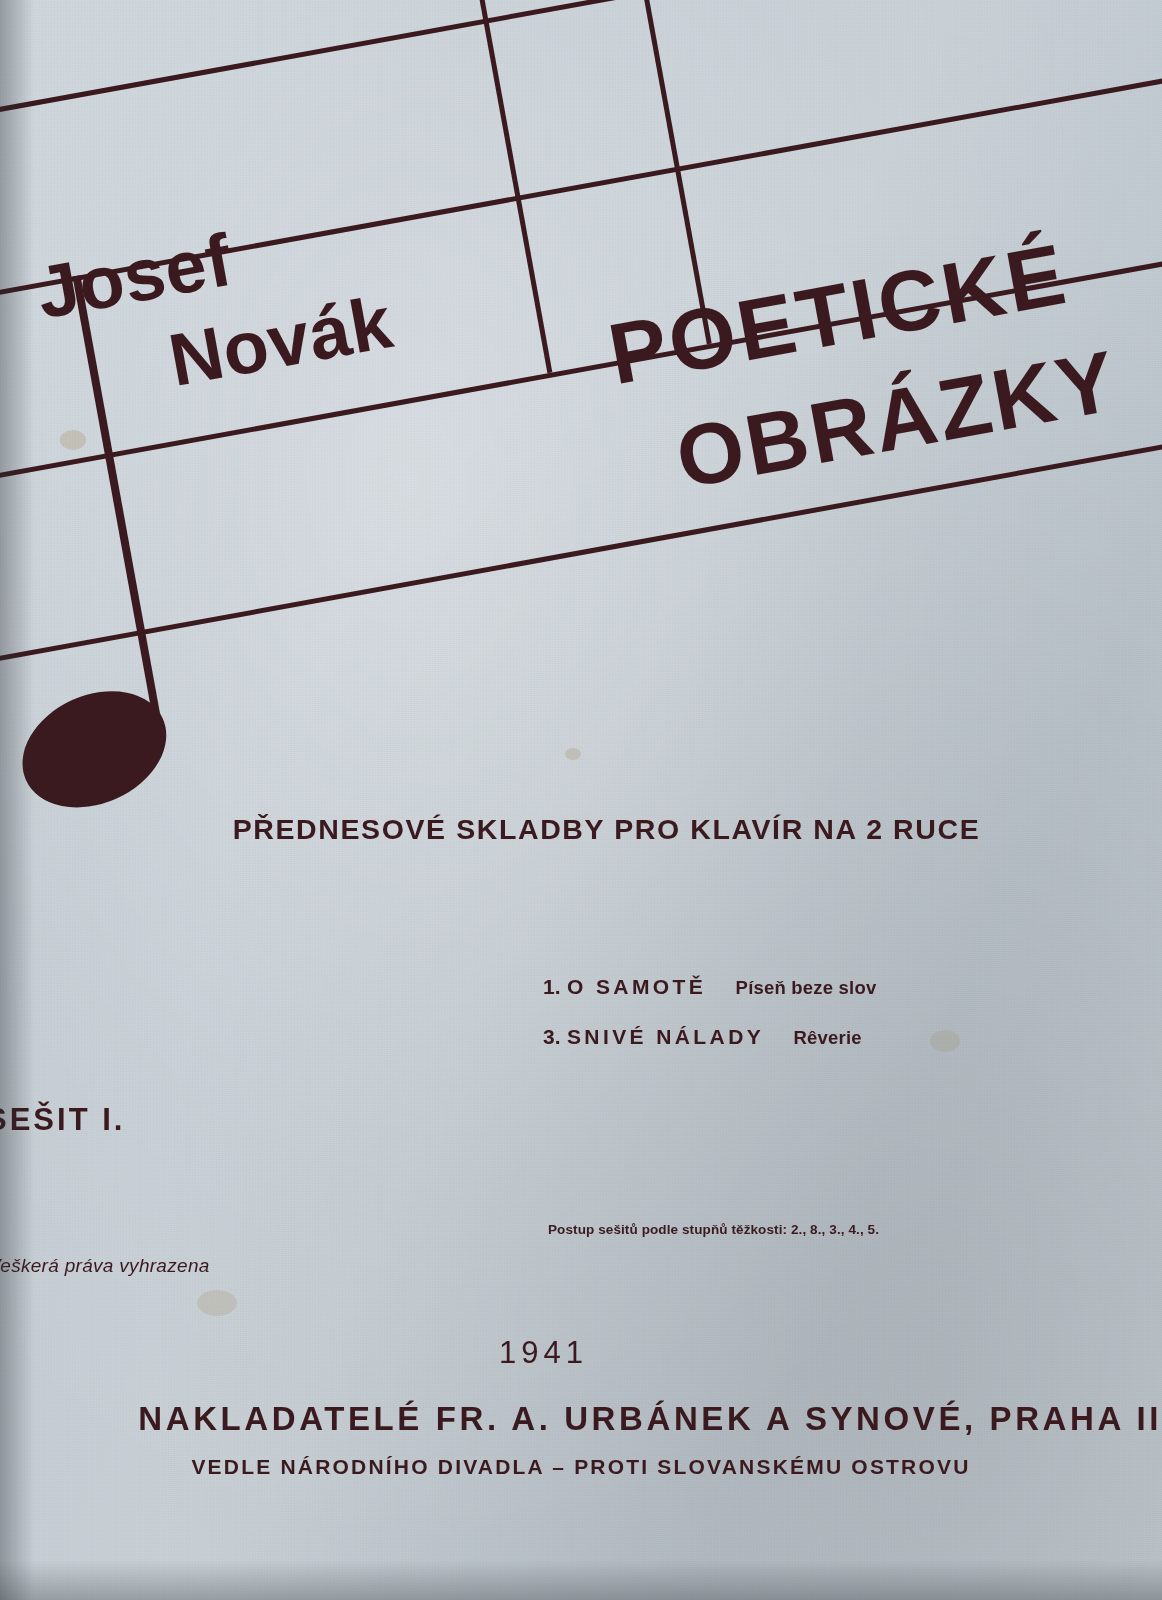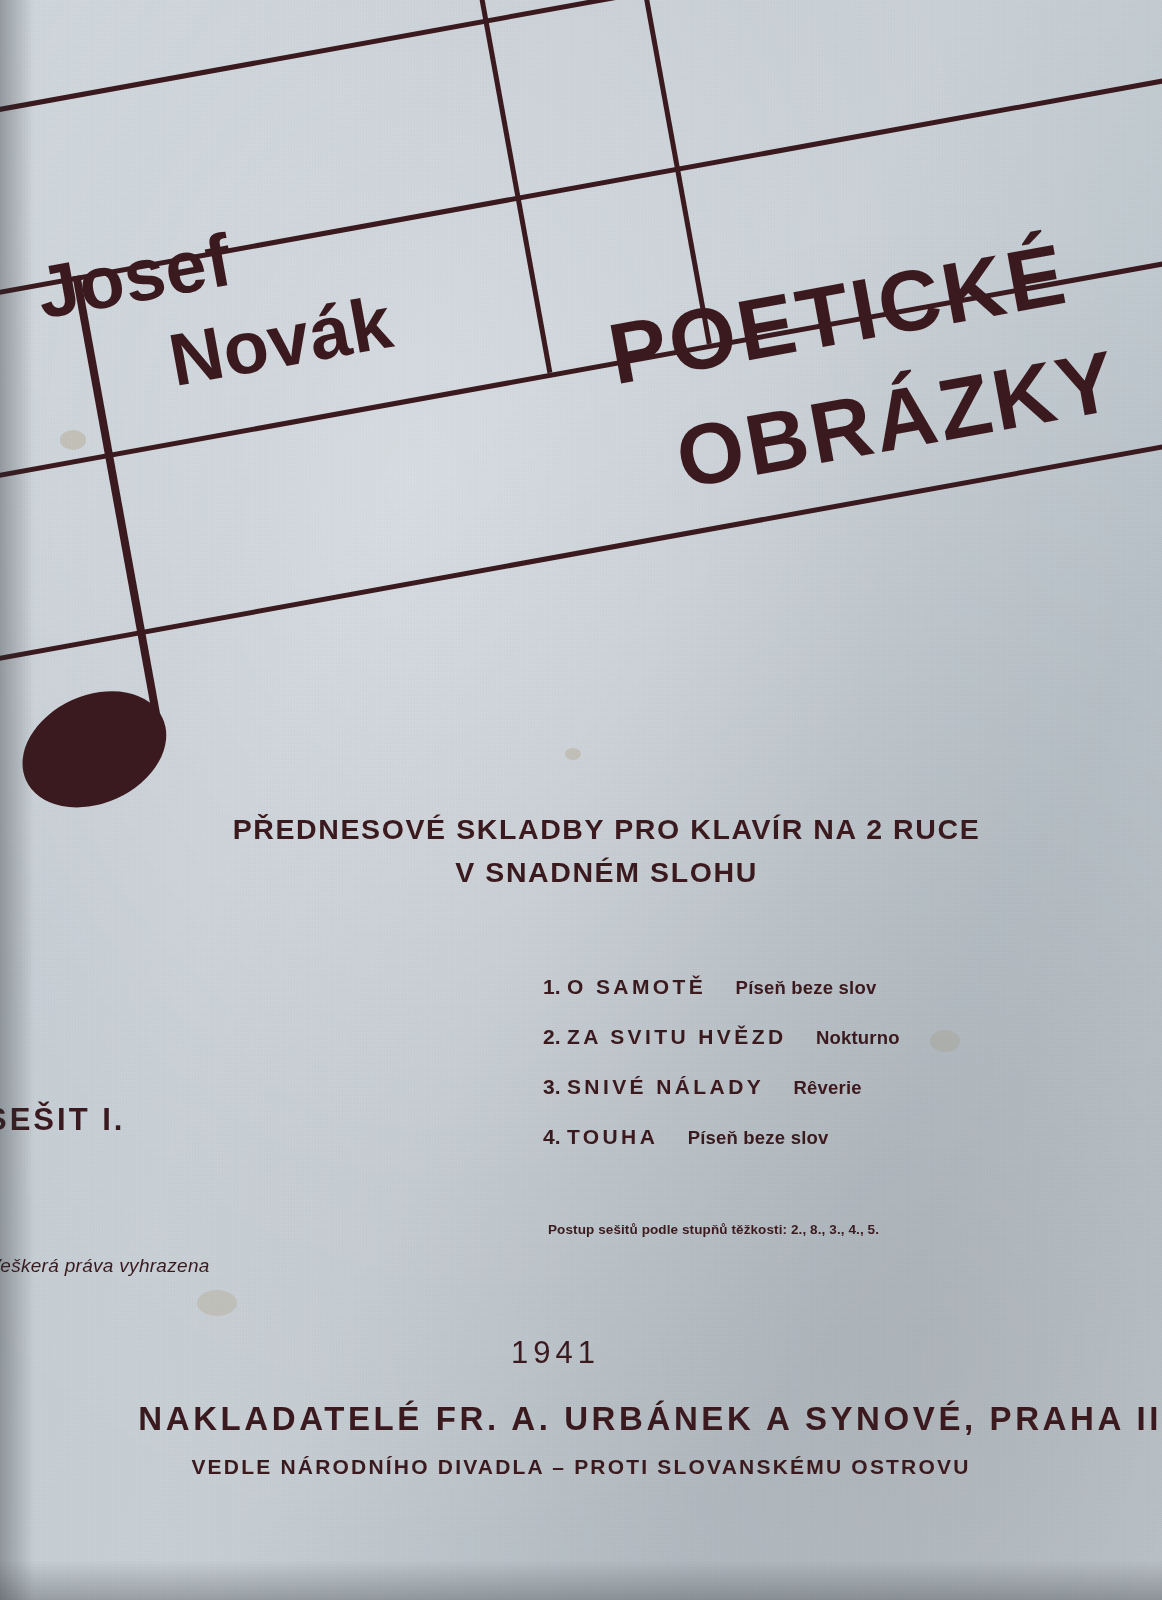--- a/index.html
+++ b/index.html
@@ -185,21 +185,21 @@
     font-size: 19px;
     font-style: italic;
     font-weight: 400;
     letter-spacing: 0.3px;
     color: #3a1a1e;
   }
 
   #year {
     position: absolute;
     top: 1335px;
-    left: 12px;
+    left: 0;
     width: 1078px;
     text-align: center;
     padding-left: 9px;
     box-sizing: border-box;
     font-size: 31px;
     font-weight: 400;
     letter-spacing: 5px;
     color: #3a1a1e;
   }
 
@@ -260,44 +260,33 @@
     <span class="ln2">Novák</span>
   </div>
 
   <div class="title-block" id="work-title">
     <span class="ln1">POETICKÉ</span>
     <span class="ln2">OBRÁZKY</span>
   </div>
 
   <div id="subtitle">
     <div>PŘEDNESOVÉ SKLADBY PRO KLAVÍR NA 2 RUCE</div>
-    <div>V SNADNÉM SLOHU</div>
   </div>
 
   <div id="contents">
     <div class="content-item">
       <span class="num">1.</span>
       <span class="work">O SAMOTĚ</span>
       <span class="genre">Píseň beze slov</span>
     </div>
     <div class="content-item">
-      <span class="num">2.</span>
-      <span class="work">ZA SVITU HVĚZD</span>
-      <span class="genre">Nokturno</span>
-    </div>
-    <div class="content-item">
       <span class="num">3.</span>
       <span class="work">SNIVÉ NÁLADY</span>
       <span class="genre">Rêverie</span>
     </div>
-    <div class="content-item">
-      <span class="num">4.</span>
-      <span class="work">TOUHA</span>
-      <span class="genre">Píseň beze slov</span>
-    </div>
   </div>
 
   <div id="order-note">Postup sešitů podle stupňů těžkosti: 2., 8., 3., 4., 5.</div>
 
   <div id="volume">SEŠIT I.</div>
 
   <div id="rights">Veškerá práva vyhrazena</div>
 
   <div id="year">1941</div>
 

